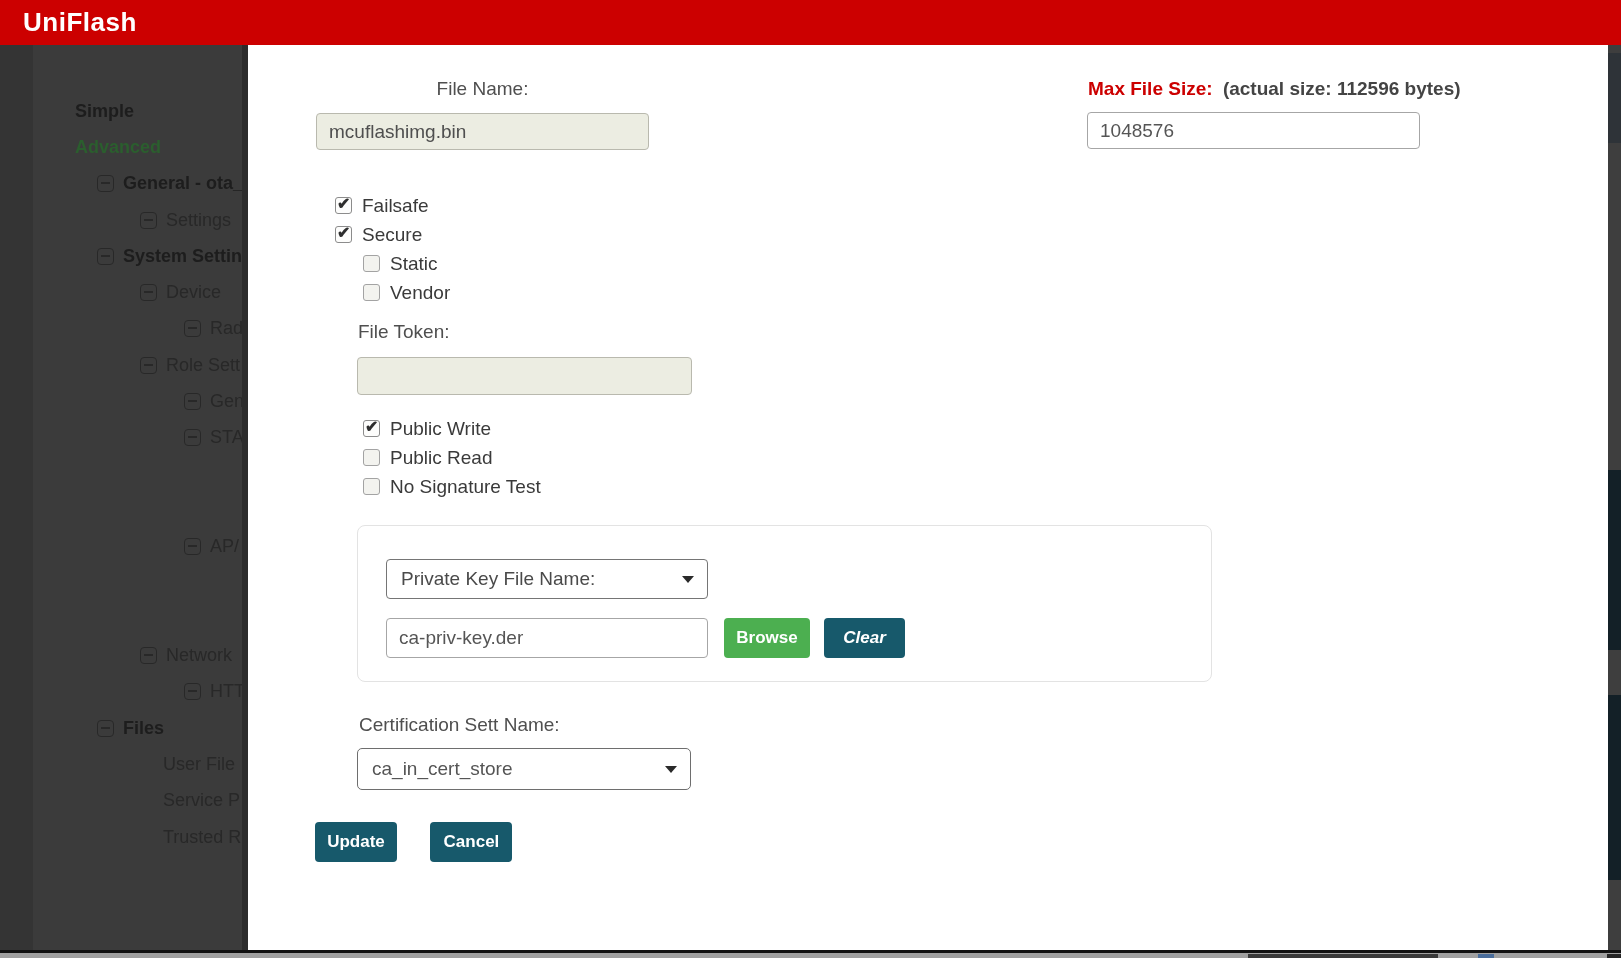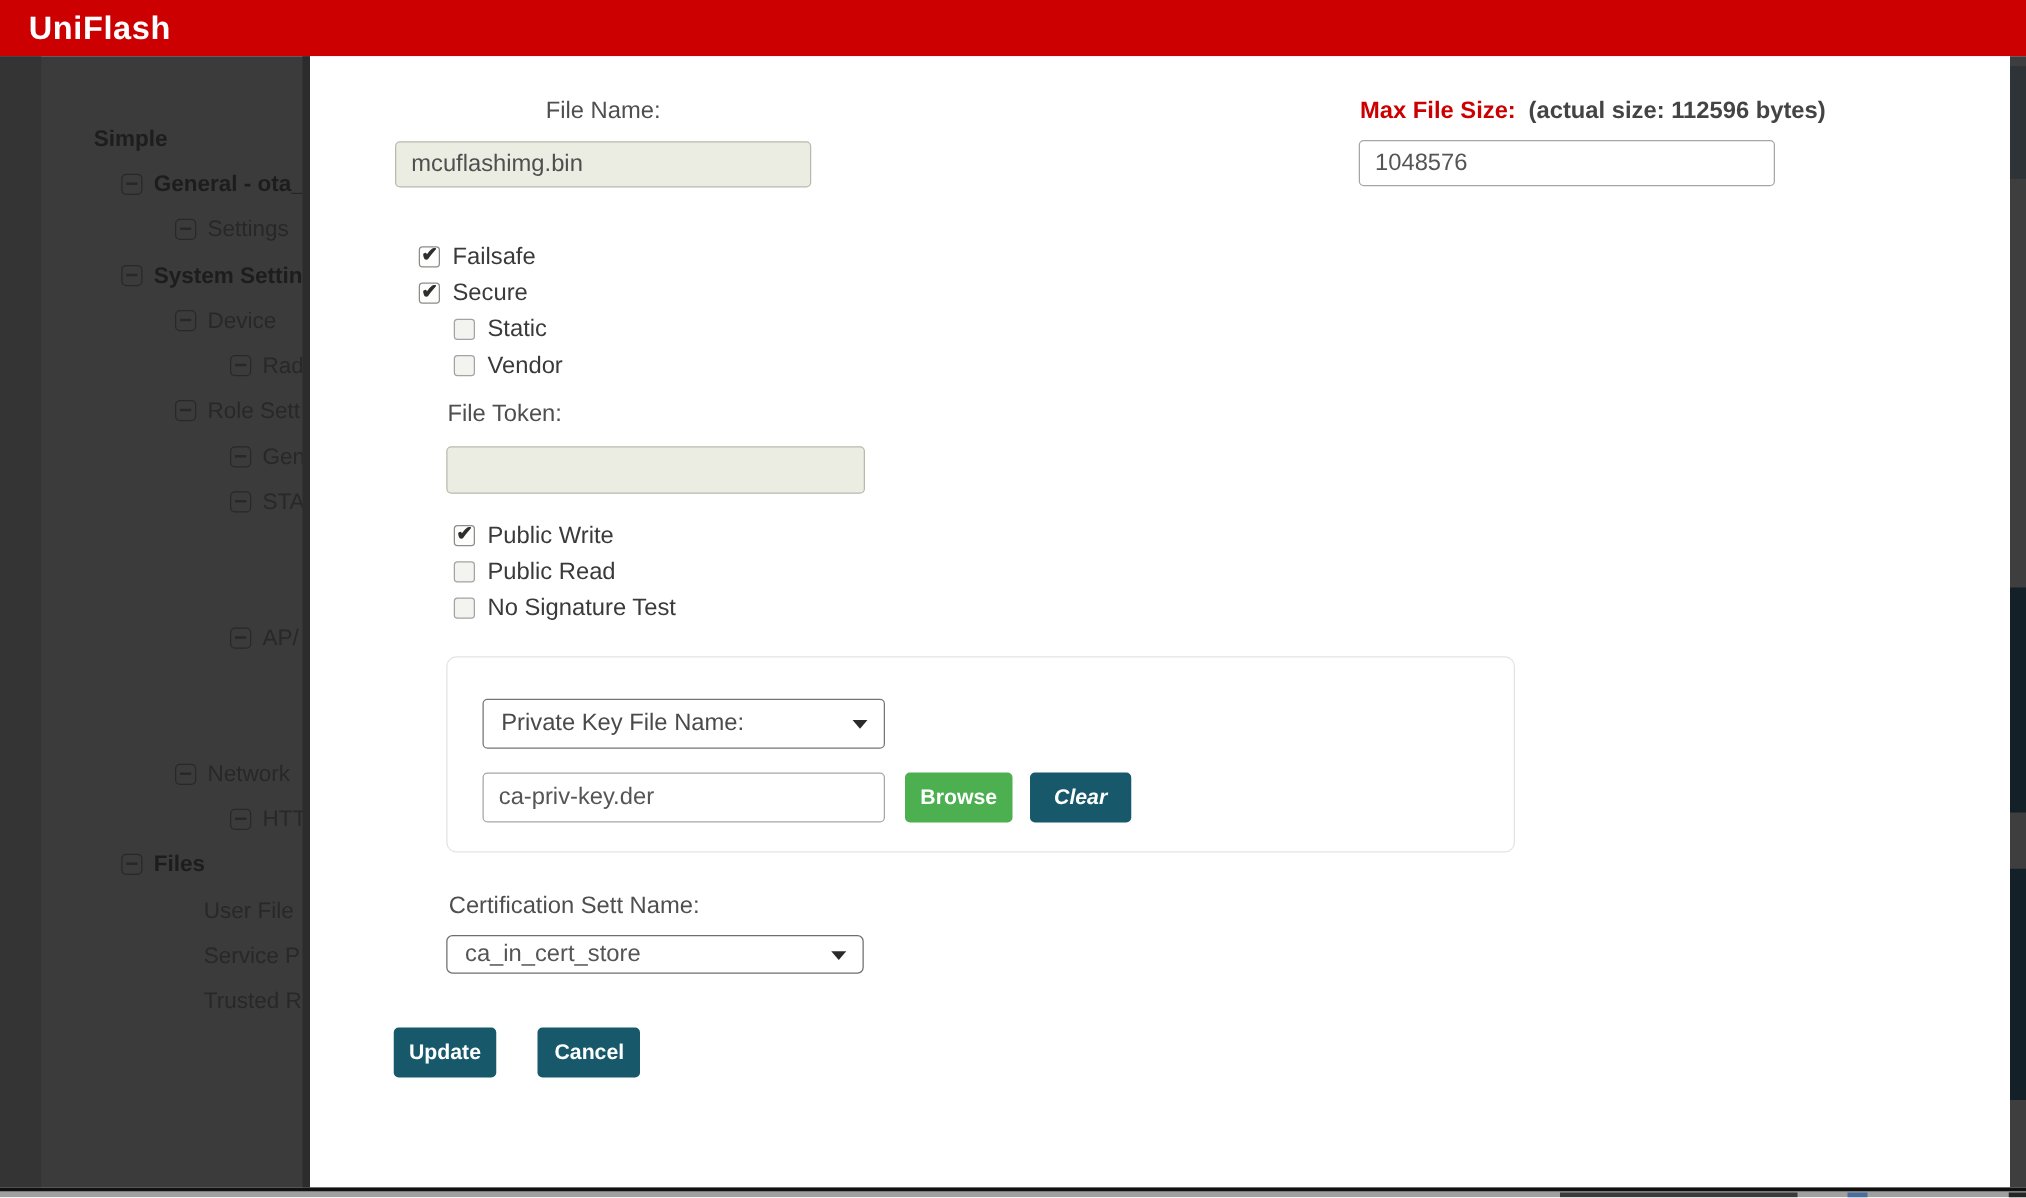--- a/index.html
+++ b/index.html
@@ -80,21 +80,21 @@
   .key-input { position:absolute; left:28px; top:92px; width:322px; height:40px; color:#555; }
   .btn { font-family:"Liberation Sans",sans-serif; font-size:17px; font-weight:bold; color:#fff;
          border:none; border-radius:4px; cursor:pointer; }
   .btn.green { background:#4caf50; }
   .btn.teal { background:#17596b; }
   .browse-btn { position:absolute; left:366px; top:92px; width:86px; height:40px; }
   .clear-btn  { position:absolute; left:466px; top:92px; width:81px; height:40px;font-style:italic; }
 
   .fg-cert { position:absolute; left:109px; top:669px; }
   .fg-cert .flabel { margin-bottom:12px; margin-left:2px; }
-  .cert-select { width:334px; height:31px; color:#555; border-color:#6e6e6e; border-radius:5px; }
+  .cert-select { width:334px; height:42px; color:#555; border-color:#6e6e6e; border-radius:5px; }
 
   .actions { position:absolute; left:67px; top:777px; }
   .update-btn { width:82px; height:40px; margin-right:29px; }
   .cancel-btn { width:82px; height:40px; }
 
   
   .right-strip { position:absolute; left:1608px; top:0; width:13px; height:905px; background:#3e3e3e; }
   .rs-block { position:absolute; left:0; width:100%; background:#132027; }
   .rs1 { top:425px; height:180px; }
   .rs2 { top:650px; height:185px; }
@@ -119,20 +119,24 @@
 
   <div class="stage">
 
     <aside class="sidebar">
       <div class="gutter"></div>
       <nav class="tree">
         <div class="tree-row depth0 noicon bold">
 
             <span class="tree-label">Simple</span>
           </div>
+          <div class="tree-row depth0 noicon bold green">
+
+            <span class="tree-label">Advanced</span>
+          </div>
           <div class="tree-row depth1 icon bold">
             <span class="tree-icon"></span>
             <span class="tree-label">General - ota_</span>
           </div>
           <div class="tree-row depth2 icon">
             <span class="tree-icon"></span>
             <span class="tree-label">Settings</span>
           </div>
           <div class="tree-row depth1 icon bold">
             <span class="tree-icon"></span>

